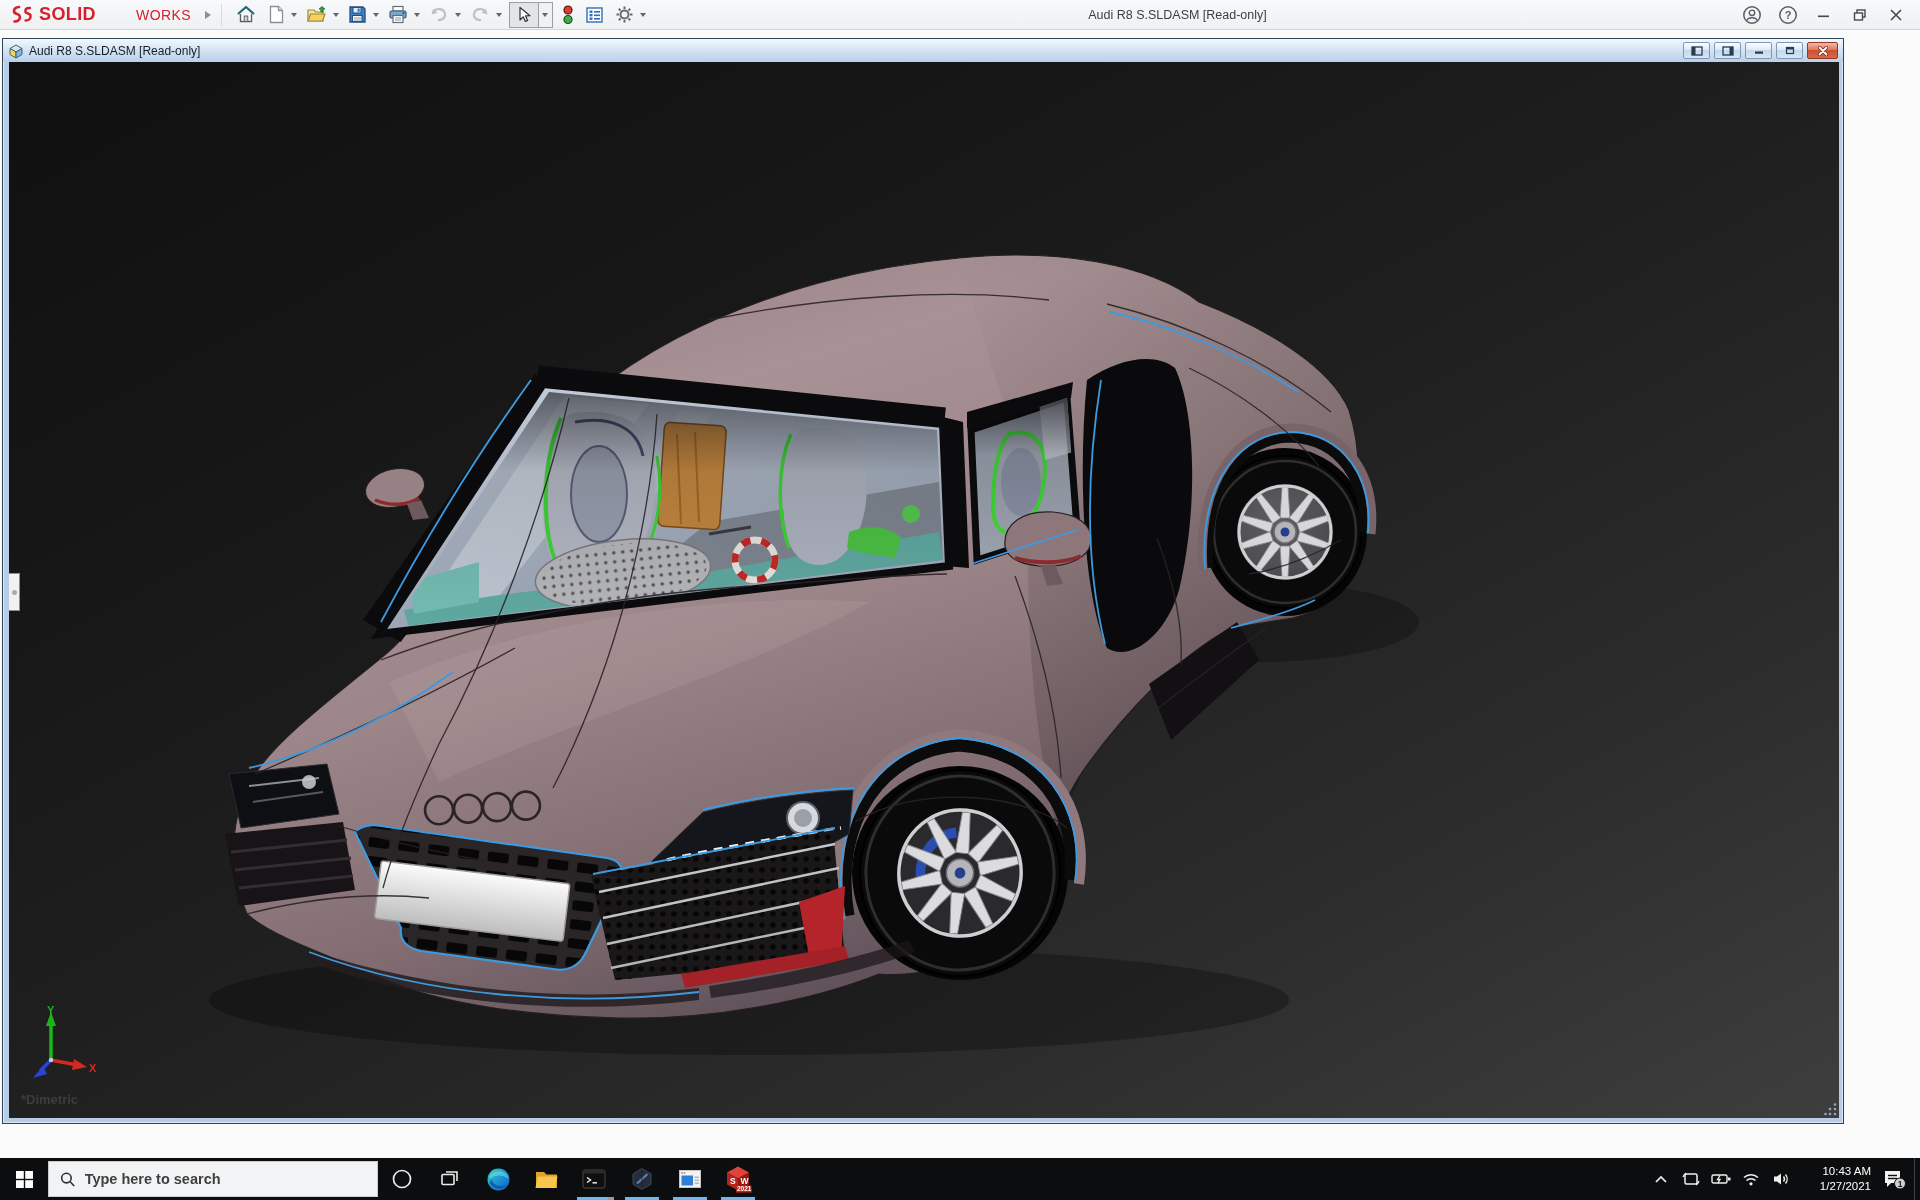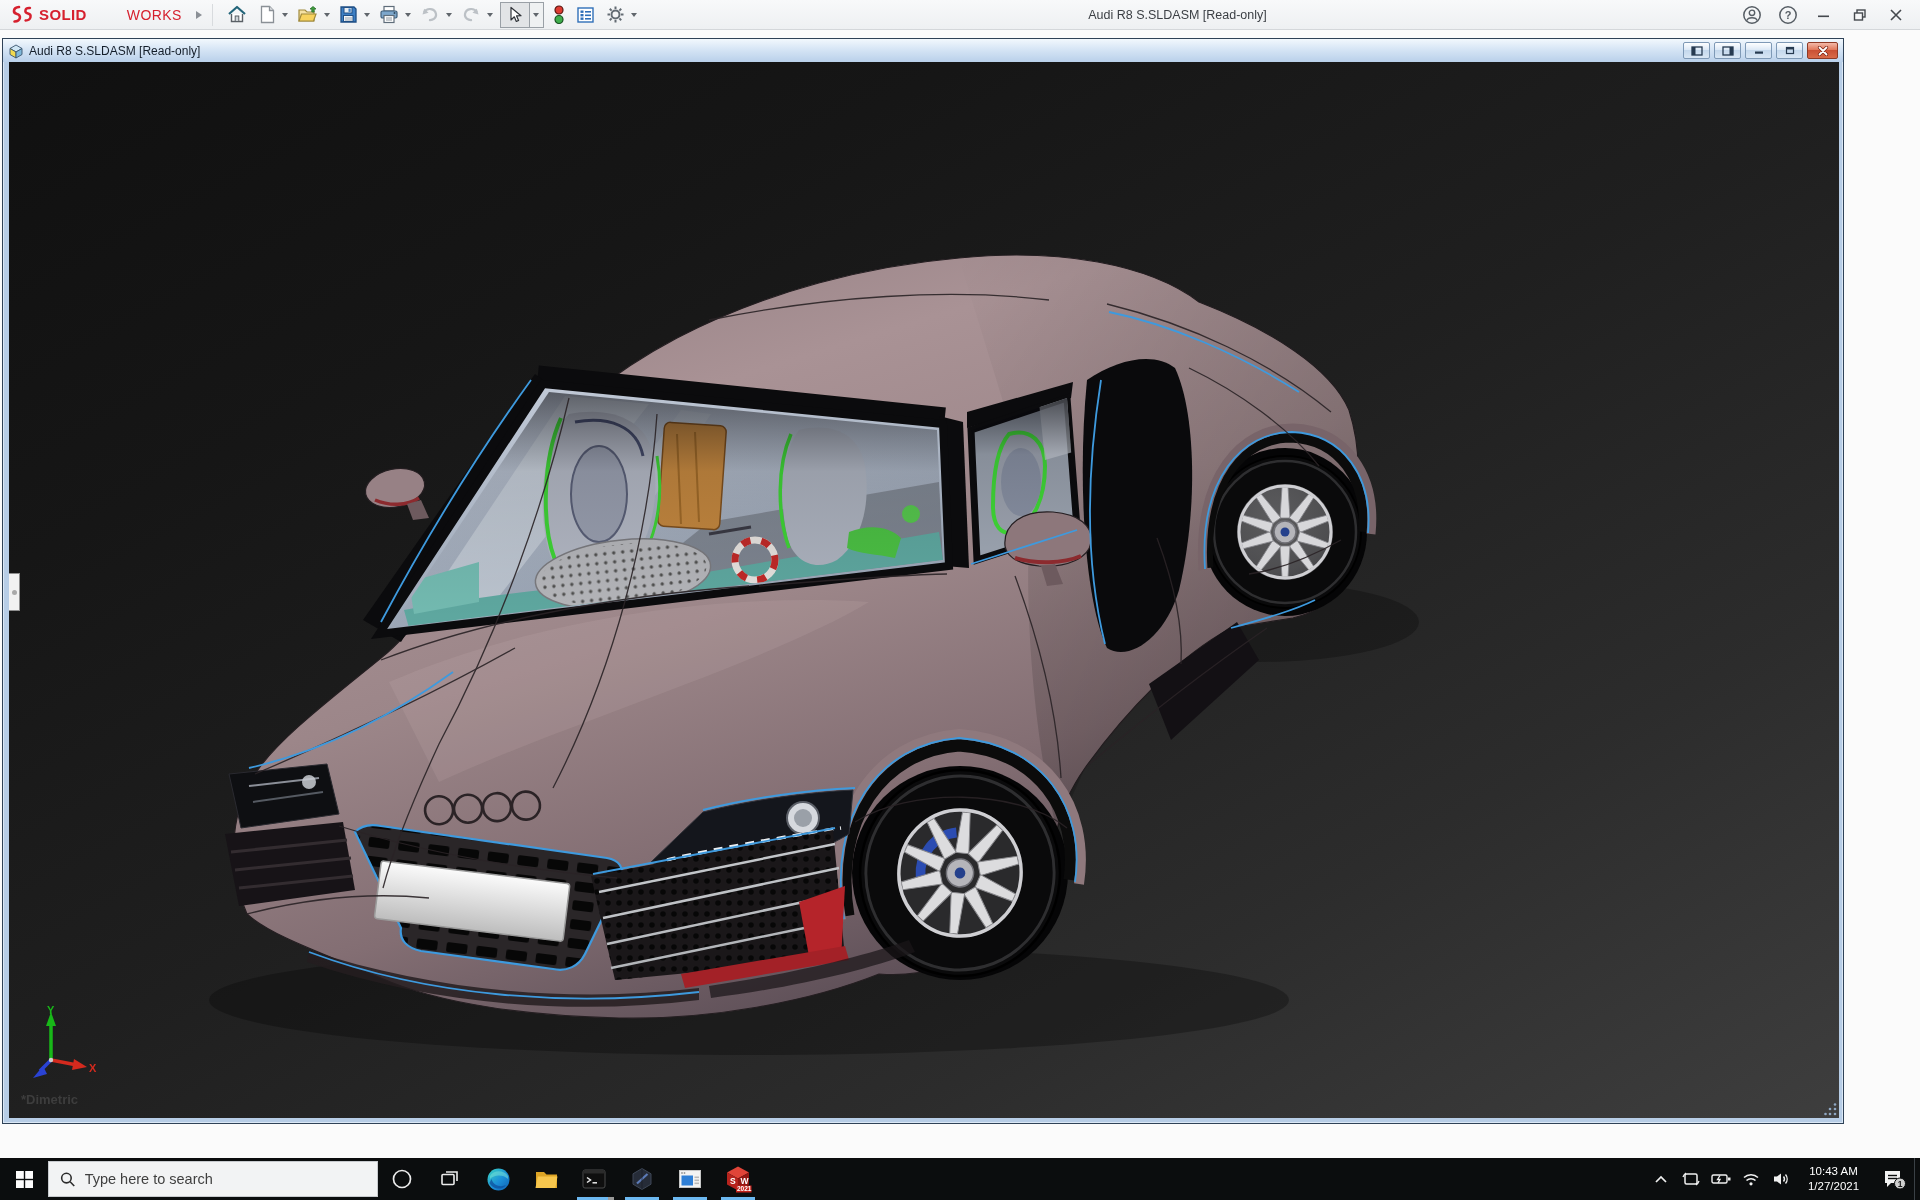--- a/index.html
+++ b/index.html
@@ -4,21 +4,21 @@
 <style>
   * { margin:0; padding:0; box-sizing:border-box; }
   html,body { width:1920px; height:1200px; overflow:hidden; background:#fff;
     font-family:"Liberation Sans", sans-serif; }
 
   
   .app-titlebar { position:absolute; left:0; top:0; width:1920px; height:30px;
     background:linear-gradient(#f8f9fa,#eef0f2); border-bottom:1px solid #d4d7da;
     display:flex; align-items:center; }
   .brand { display:flex; align-items:center; margin-left:10px; }
-  .brand-bold { color:#d6202e; font-weight:bold; font-size:15px; letter-spacing:.4px; margin-left:5px;}
+  .brand-bold { color:#d6202e; font-weight:bold; font-size:18px; letter-spacing:.4px; margin-left:5px;}
   .brand-light { color:#d6202e; font-weight:normal; font-size:14px; letter-spacing:.4px;padding-left:40px;}
   .expand-arrow { width:0; height:0; border-left:6px solid #8b9096;
     border-top:4px solid transparent; border-bottom:4px solid transparent; margin:0 10px 0 14px; }
   .tb-sep { width:1px; height:22px; background:#d8dbde; margin-right:12px; }
   .toolbar { display:flex; align-items:center; height:30px; }
   .tgroup { display:flex; align-items:center; margin-right:7px; }
   .tbtn { height:26px; display:flex; align-items:center; justify-content:center; padding:0 2px; }
   .caret { width:0; height:0; border-top:4px solid #606archive6a; border-top:4px solid #60666c;
     border-left:3.5px solid transparent; border-right:3.5px solid transparent; margin-left:4px; }
   .sel-split { display:flex; align-items:stretch; height:26px; margin-right:7px;}
@@ -58,28 +58,28 @@
   .view-label { position:absolute; left:12px; top:1030px; font-size:13px; font-weight:bold; color:#3d3d3d;text-align:center; }
   .grip { position:absolute; right:1px; bottom:1px; }
 
   
   .taskbar { position:absolute; left:0; top:1158px; width:1920px; height:42px; background:#0b0d0e;
     display:flex; align-items:stretch; color:#fff; }
   .tb-slot { width:48px; display:flex; align-items:center; justify-content:center; position:relative; }
   .tb-search { width:330px; margin:3px 0; background:#f2f3f4; border:1px solid #c7cace;
     display:flex; align-items:center; padding:0 11px; gap:9px; }
   .tb-search input { border:none; background:transparent; outline:none; font-size:14.5px;
-    color:#b91c1c; width:100%; font-family:"Liberation Sans",sans-serif; }
+    color:#b91c1c; width:100%; font-family:"Liberation Sans",sans-serif;font-weight:bold; }
   .tb-search input::placeholder { color:#3f3f3f; opacity:1; }
   .run-ind { position:absolute; bottom:0; left:7px; right:7px; height:3px; background:#6cb8f0; }
   .run-ind.short { right:10px; }
   .multiwin { position:absolute; bottom:0; right:4px; width:6px; height:3px; background:#9a9a9a; }
   .tray { margin-left:auto; display:flex; align-items:center; }
   .tray-ic { width:30px; height:42px; display:flex; align-items:center; justify-content:center; }
-  .clock { width:78px; text-align:center; font-size:11.5px; line-height:1.3; padding-right:3px; }
+  .clock { width:78px; text-align:right; font-size:11.5px; line-height:1.3; padding-right:3px; }
   .notif { width:40px; height:42px; display:flex; align-items:center; justify-content:center; position:relative;}
   .show-desktop { width:6px; border-left:1px solid #3a4045; height:100%; }
 </style>
 </head>
 <body>
 
 <div class="app-titlebar">
   <div class="brand">
     <svg width="24" height="22" viewBox="0 0 24 22">
       <path d="M9 3 C3 3.5 2.5 9 7 10 C11.5 11 11 17 4.5 17.5" stroke="#d6202e" stroke-width="2.6" fill="none" stroke-linecap="round"></path>

